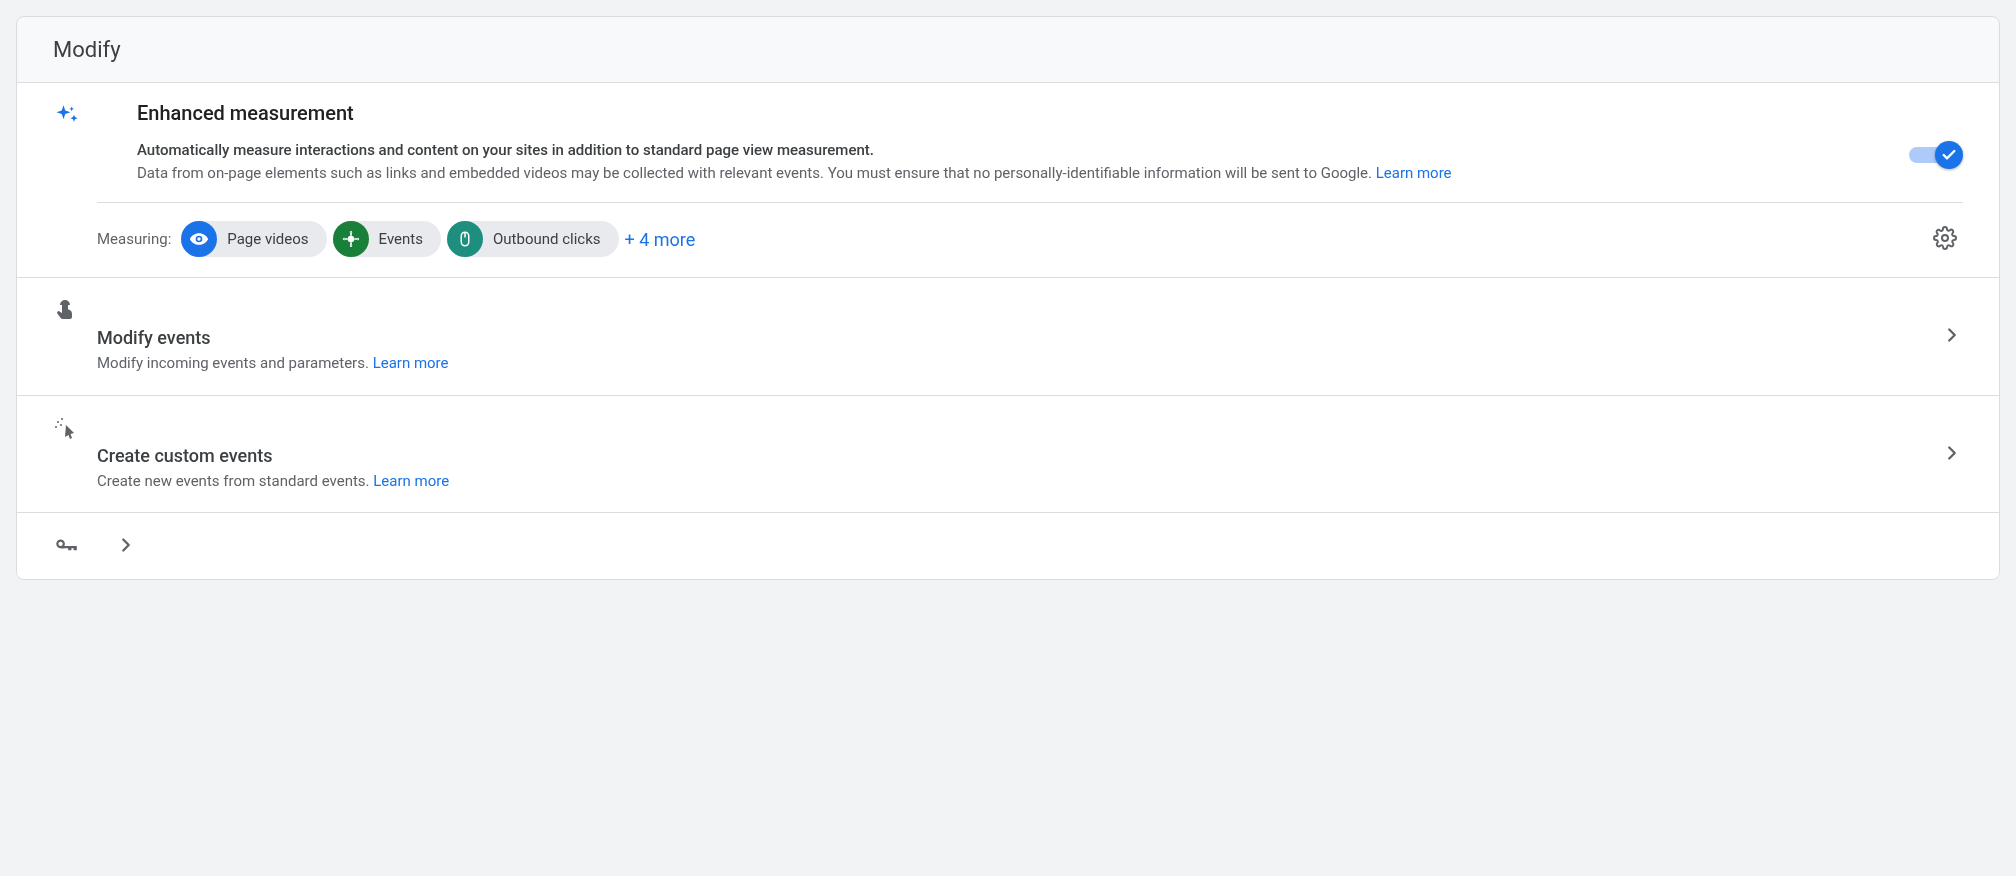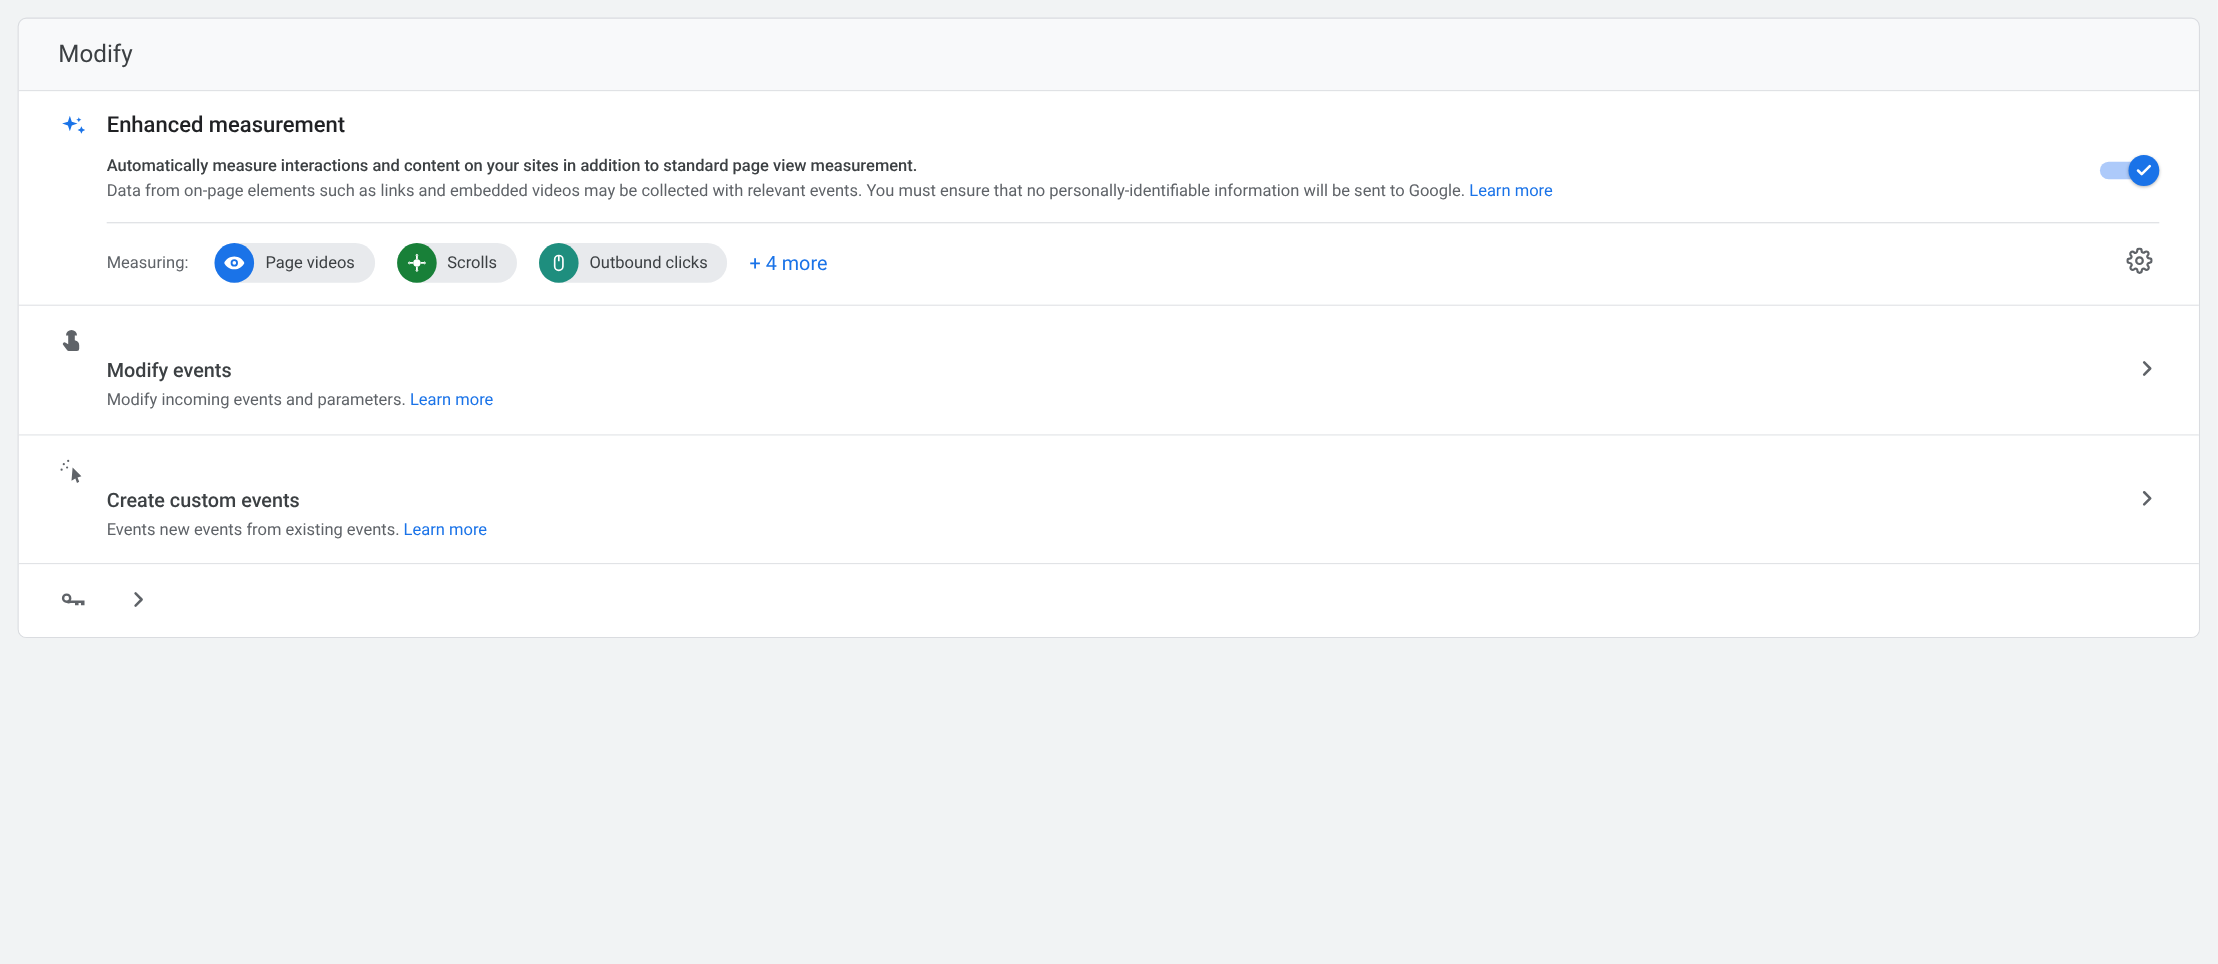--- a/index.html
+++ b/index.html
@@ -76,21 +76,21 @@
     color: #5f6368;
     align-self: center;
   }
   .divider {
     border-top: 1px solid #dadce0;
     margin: 18px 0;
   }
   .measuring-row {
     display: flex;
     align-items: center;
-    gap: 20px;
+    gap: 6px;
     flex-wrap: wrap;
   }
   .measuring-label {
     font-size: 15px;
     color: #5f6368;
     margin-right: 4px;
   }
   .pill {
     display: inline-flex;
     align-items: center;
@@ -148,20 +148,21 @@
     border-radius: 50%;
     display: flex;
     align-items: center;
     justify-content: center;
     color: #fff;
     box-shadow: 0 1px 3px rgba(0,0,0,0.3);
   }
   .enhanced-top {
     display: flex;
     align-items: flex-start;
+    margin-left: 40px;
   }
   .toggle-wrap {
     flex-shrink: 0;
     padding-left: 24px;
     padding-top: 40px;
   }
   .gear-wrap {
     flex-shrink: 0;
     margin-left: auto;
   }
@@ -226,21 +227,21 @@
         </span>
 
         <span class="pill">
           <span class="pill-icon green">
             <svg width="20" height="20" viewBox="0 0 24 24" fill="none" stroke="white" stroke-width="2">
               <circle cx="12" cy="12" r="3" fill="white"></circle>
               <path d="M12 4 L12 8 M12 16 L12 20 M4 12 L8 12 M16 12 L20 12"></path>
               <path d="M12 2 L10 4 L14 4 Z M12 22 L10 20 L14 20 Z M2 12 L4 10 L4 14 Z M22 12 L20 10 L20 14 Z" fill="white" stroke="none"></path>
             </svg>
           </span>
-          <span>Scrolls</span>
+          <span>Events</span>
         </span>
 
         <span class="pill">
           <span class="pill-icon teal">
             <svg width="18" height="18" viewBox="0 0 24 24" fill="none" stroke="white" stroke-width="2">
                 <rect x="7" y="3" width="10" height="18" rx="5"></rect>
                 <line x1="12" y1="3" x2="12" y2="10"></line>
               </svg>
           </span>
           <span>Outbound clicks</span>
@@ -285,21 +286,21 @@
         <path d="M13 9l8 8-3.5 1L19 22l-2 1-1.5-4L12 21z"></path>
         <circle cx="5" cy="6" r="1"></circle>
           <circle cx="9" cy="3" r="1"></circle>
           <circle cx="3" cy="11" r="1"></circle>
           <circle cx="8" cy="9" r="1"></circle>
       </svg>
     </div>
     <div class="section-body">
       <div class="section-title">Create custom events</div>
       <div class="section-sub">
-        <span>Events new events from existing events. </span><a class="learn-more">Learn more</a>
+        <span>Create new events from standard events. </span><a class="learn-more">Learn more</a>
       </div>
     </div>
     <div class="chevron">
       <svg width="22" height="22" viewBox="0 0 24 24" fill="none" stroke="#5f6368" stroke-width="2.5" stroke-linecap="round" stroke-linejoin="round">
           <polyline points="9 18 15 12 9 6"></polyline>
         </svg>
     </div>
   </div>
 
   <div class="section row-clickable">

